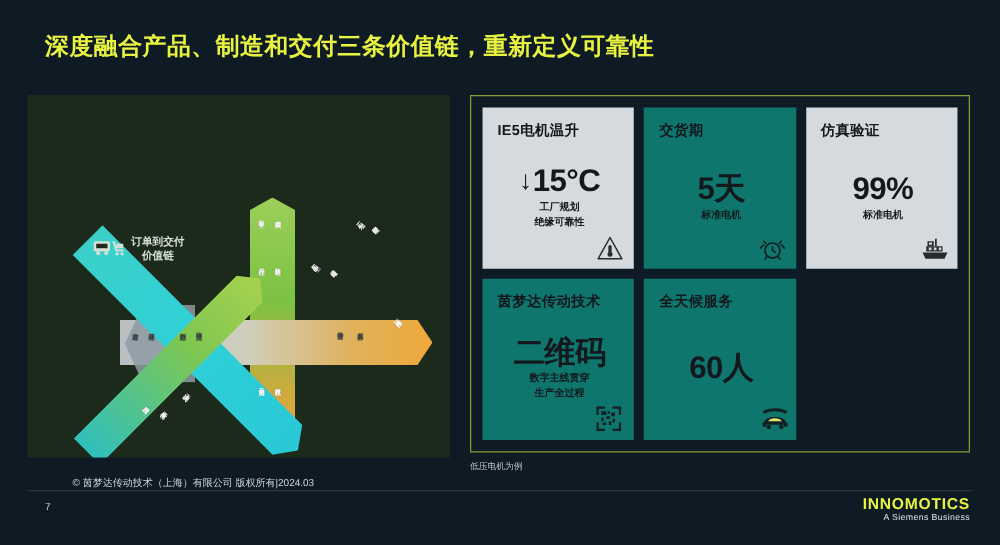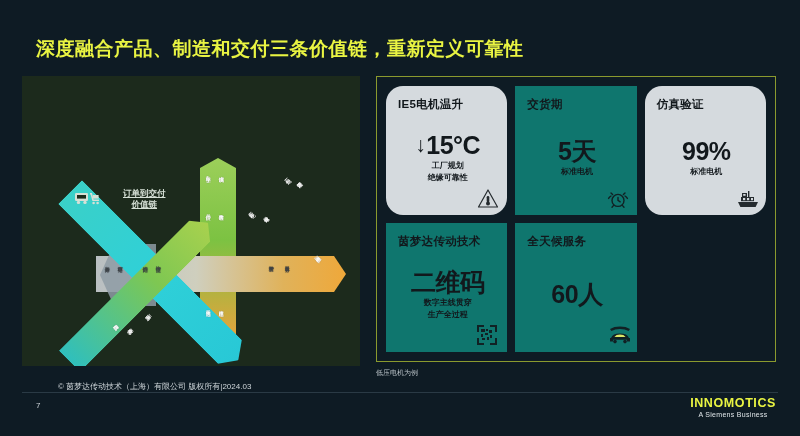--- a/index.html
+++ b/index.html
@@ -6,21 +6,21 @@
   html, body {
     width: 800px; height: 436px;
     background: #0e1b24;
     font-family: "Liberation Sans", "DejaVu Sans", sans-serif;
     overflow: hidden;
   }
   .slide { position: relative; width: 800px; height: 436px; background: #0e1b24; }
 
   
   .title {
-    position: absolute; left: 36px; top: 36px;
+    position: absolute; left: 36px; top: 24px;
     font-size: 19px; font-weight: bold; color: #e9f442;
     letter-spacing: .5px; white-space: nowrap;
   }
 
   
   .diagram {
     position: absolute; left: 22px; top: 76px;
     width: 338px; height: 290px;
     background: #1c2a1c;
     overflow: hidden;
@@ -76,21 +76,21 @@
   }
 
   .chain-label {
     position: absolute; font-size: 8.5px; font-weight: bold;
     line-height: 1.35; text-align: center; white-space: nowrap;
   }
 
   .lbl-order  { left: 52px;  top: 112px; color: #d6e0d6; }
   .lbl-factory{ left: 26px;  top: 288px; color: #2ad4d0; }
 
-  .lbl-row { display: flex; align-items: center; gap: 23px; text-decoration: underline; }
+  .lbl-row { display: flex; align-items: center; gap: 5px; }
   .lbl-row svg { flex: 0 0 auto; }
 
   
   .kpi-panel {
     position: absolute; left: 376px; top: 76px;
     width: 400px; height: 286px;
     border: 1.5px solid #8a9a2e;
     background: #0e1b24;
     padding: 9px;
     display: grid;
@@ -98,21 +98,21 @@
     grid-template-rows: repeat(2, 1fr);
     gap: 8px;
   }
   .card {
     position: relative;
     padding: 11px 10px 8px 12px;
     display: flex; flex-direction: column;
     color: #12181c;
     overflow: hidden;
   }
-  .card.grey   { background: #d5dade; border-radius: 17px; }
+  .card.grey   { background: #d5dade; }
   .card.yellow { background: #0f766e; }
 
   .card-title { font-size: 11.5px; font-weight: bold; letter-spacing: .3px; }
   .card-body { flex: 1; display: flex; flex-direction: column;
                align-items: center; justify-content: center; margin-top: -4px; }
   .card-value {
     font-size: 25px; font-weight: bold; letter-spacing: -.5px;
     display: flex; align-items: center; gap: 1px; line-height: 1.05;
   }
   .card-value .arrow-gl { font-size: 21px; font-weight: bold; }
@@ -137,21 +137,21 @@
   }
   .page-num {
     position: absolute; left: 36px; top: 401px;
     font-size: 8px; color: #cfd6da;
   }
   .copyright {
     position: absolute; left: 58px; top: 381px;
     font-size: 8px; color: #cfd6da; white-space: nowrap;
   }
   .brand {
-    position: absolute; right: 24px; top: 396px; text-align: center;
+    position: absolute; right: 24px; top: 396px; text-align: right;
   }
   .brand-name {
     font-size: 12.5px; font-weight: bold; color: #e9f442; letter-spacing: .6px;
   }
   .brand-tag {
     font-size: 7px; color: #dfe5e8; letter-spacing: .3px; margin-top: 1px;
   }
 </style>
 </head>
 <body>

